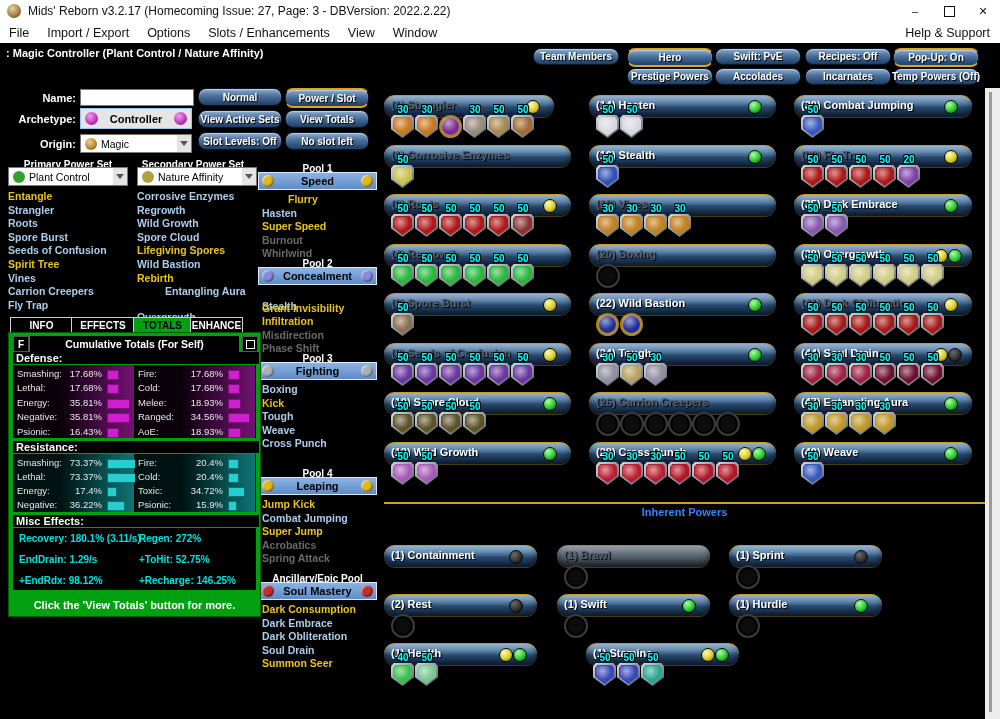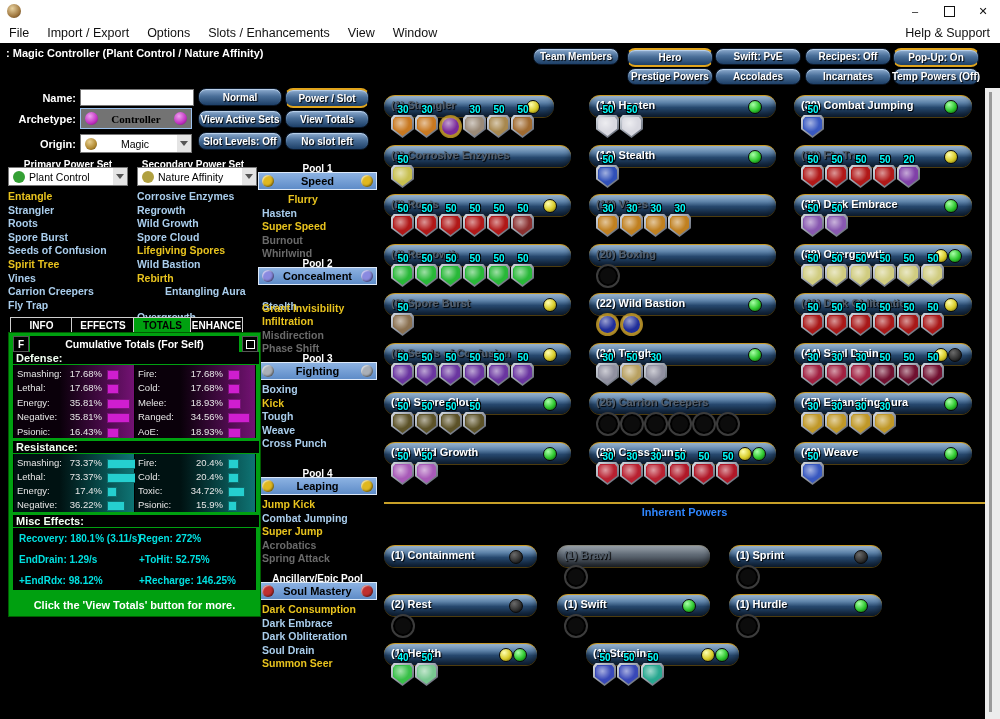--- a/index.html
+++ b/index.html
@@ -20,22 +20,22 @@
   .status-text{left:6px;top:47px;font-size:11px;font-weight:bold;color:#fff;white-space:nowrap;}
   
   .pill{border-radius:8px;color:#fff;font-size:10px;font-weight:bold;text-align:center;
       text-shadow:1px 1px 1px #000;display:flex;align-items:center;justify-content:center;
       background:linear-gradient(180deg,#8fadd0 0%,#4a6f99 45%,#1d3f66 100%);
       border:1px solid #0a1626;box-shadow:inset 0 1px 1px rgba(210,228,248,.7);white-space:nowrap;}
   .pill.gold{border-top:2px solid #e0a41c;border-bottom:2px solid #e0a41c;}
   
   .flabel{font-size:11px;font-weight:bold;color:#fff;text-align:right;}
   .name-input{background:#fff;border:1px solid #777;}
-  .at-select{background:#737373;border:1px solid #9cc2ee;display:flex;align-items:center;
-      font-size:11px;font-weight:bold;color:#000;font-family:Liberation Serif, serif;}
+  .at-select{background:#e5e5e5;border:1px solid #9cc2ee;display:flex;align-items:center;
+      font-size:11px;font-weight:bold;color:#000;}
   .at-ico{width:13px;height:13px;border-radius:50%;margin:0 4px;
       background:radial-gradient(circle at 38% 32%,#f0a0f0,#c030c0 60%,#601060);}
   .lt-select{background:#fff;border:1px solid #777;display:flex;align-items:center;
       font-size:10.5px;color:#000;}
   .lt-ico{width:12px;height:12px;border-radius:50%;margin:0 4px;}
   .chev{margin-left:auto;width:14px;align-self:stretch;background:#e4e4e4;display:flex;
       align-items:center;justify-content:center;}
   .chev:before{content:"";border:4px solid transparent;border-top:5px solid #555;margin-top:4px;}
   .colhead{font-size:10px;font-weight:bold;color:#fff;text-align:center;}
   .plist-item{font-size:10.5px;font-weight:bold;line-height:13.6px;white-space:nowrap;}
@@ -102,20 +102,21 @@
   .inh-title{position:absolute;font-size:11px;font-weight:bold;color:#2f86ff;text-align:center;}
   
   .scroll-track{left:985px;top:88px;width:15px;height:631px;background:#ececec;}
   .scroll-thumb{position:absolute;left:4px;top:4px;width:3px;height:620px;background:#9a9a9a;}
 </style>
 </head>
 <body>
 
 <div class="abs titlebar">
   <div class="abs title-icon"></div>
+  <div class="abs title-text">Mids' Reborn v3.2.17  (Homecoming Issue: 27, Page: 3 - DBVersion: 2022.2.22)</div>
   <div class="abs winbtn" style="left:898px;">–</div>
   <div class="abs winbtn" style="left:932px;">
       <span class="maxbox"></span>
     </div>
   <div class="abs winbtn" style="left:966px;">✕</div>
 </div>
 
 <div class="abs menubar" id="menubar">
     <div class="menu-item">File</div>
     <div class="menu-item">Import / Export</div>
@@ -142,21 +143,21 @@
 
 <div class="abs flabel" style="left:20px;top:92px;width:56px;">Name:</div>
 <input class="abs name-input" style="left: 80px; top: 89px; width: 108px; height: 13px;" placeholder="">
 <div class="abs flabel" style="left:8px;top:113px;width:68px;">Archetype:</div>
 <div class="abs at-select" style="left:80px;top:108px;width:110px;height:19px;">
   <span class="at-ico"></span>
   <span style="flex:1;text-align:center;">Controller</span>
   <span class="at-ico"></span>
 </div>
 <div class="abs flabel" style="left:20px;top:138px;width:56px;">Origin:</div>
-<div class="abs lt-select" style="left:80px;top:134px;width:110px;height:17px;gap:20px;">
+<div class="abs lt-select" style="left:80px;top:134px;width:110px;height:17px;">
   <span class="lt-ico" style="background:radial-gradient(circle at 38% 32%,#e8d090,#b08830 60%,#503808);"></span>
   <span>Magic</span>
   <span class="chev"></span>
 </div>
 <div id="viewbtns">
     <div class="abs pill" style="left: 198px; top: 88px; width: 82px; height: 16px;">Normal</div>
     <div class="abs pill gold" style="left: 285px; top: 88px; width: 82px; height: 16px;">Power / Slot</div>
     <div class="abs pill" style="left: 198px; top: 110px; width: 82px; height: 16px;">View Active Sets</div>
     <div class="abs pill" style="left: 285px; top: 110px; width: 82px; height: 16px;">View Totals</div>
     <div class="abs pill" style="left: 198px; top: 132px; width: 82px; height: 16px;">Slot Levels: Off</div>

